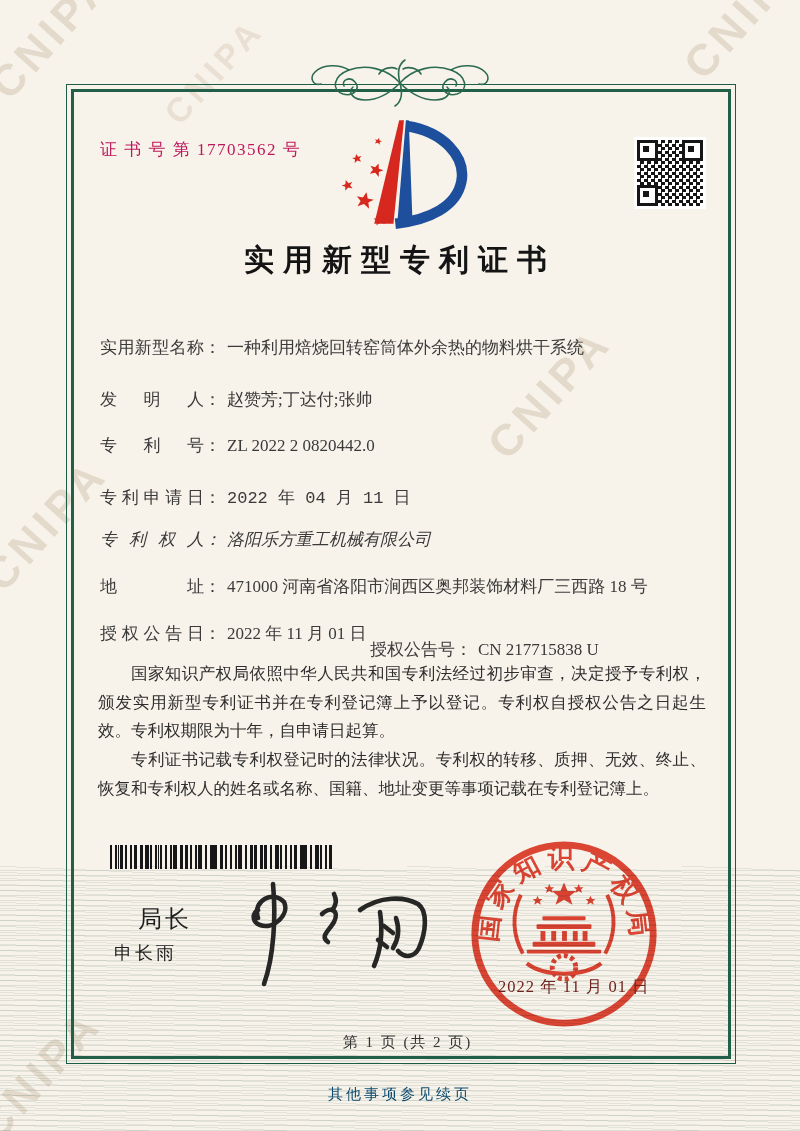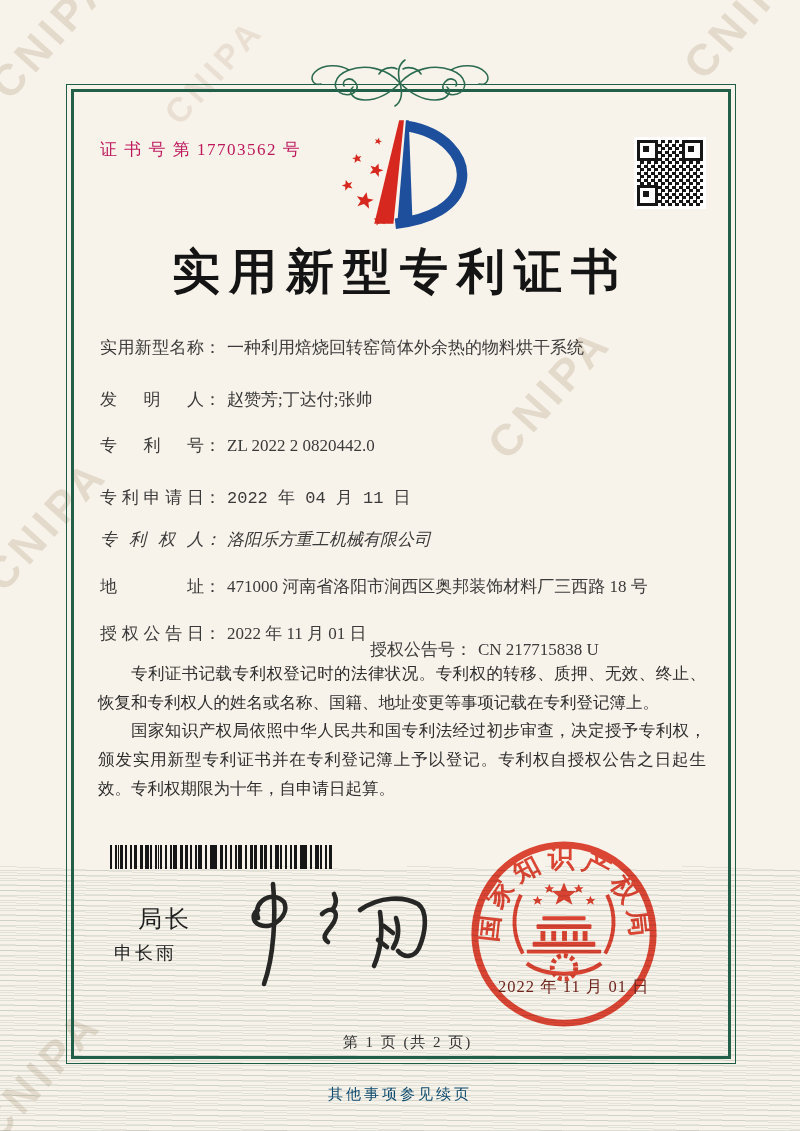--- a/index.html
+++ b/index.html
@@ -56,21 +56,21 @@
   .qr-noise{
     position:absolute;inset:3px;
     background:repeating-conic-gradient(#161616 0% 25%, #ffffff 0% 50%) 0 0/7px 7px;
   }
   .finder{position:absolute;width:15px;height:15px;border:3px solid #161616;background:#fff;}
   .finder::after{content:"";position:absolute;left:3px;top:3px;width:6px;height:6px;background:#161616;}
   .f1{left:3px;top:3px;} .f2{right:3px;top:3px;} .f3{left:3px;bottom:3px;}
 
   .title{
     position:absolute;left:0;right:0;top:240px;
-    text-align:center;font-size:48px;font-weight:700;
+    text-align:center;font-size:30px;font-weight:700;
     letter-spacing:9px;color:#141414;
   }
 
   .row{position:absolute;left:100px;right:70px;font-size:17px;color:#3a3a3a;white-space:nowrap;}
   .lab{
     display:inline-block;width:104px;
     text-align:justify;text-align-last:justify;
     vertical-align:bottom;
   }
   .val{margin-left:6px;}
@@ -190,22 +190,22 @@
     <span class="lab">地址</span><span>：</span><span class="val">471000  河南省洛阳市涧西区奥邦装饰材料厂三西路 18 号</span>
   </div>
   <div class="row r6">
     <span class="lab">授权公告日</span><span>：</span><span class="val">2022 年 11 月 01 日</span>
     <span class="pair2">
       <span>授权公告号</span><span>：</span><span class="val">CN 217715838 U</span>
     </span>
   </div>
 
   <div class="paras">
+    <p>国家知识产权局依照中华人民共和国专利法经过初步审查，决定授予专利权，颁发实用新型专利证书并在专利登记簿上予以登记。专利权自授权公告之日起生效。专利权期限为十年，自申请日起算。</p>
     <p>专利证书记载专利权登记时的法律状况。专利权的转移、质押、无效、终止、恢复和专利权人的姓名或名称、国籍、地址变更等事项记载在专利登记簿上。</p>
-    <p>国家知识产权局依照中华人民共和国专利法经过初步审查，决定授予专利权，颁发实用新型专利证书并在专利登记簿上予以登记。专利权自授权公告之日起生效。专利权期限为十年，自申请日起算。</p>
   </div>
 
   <div class="barcode"></div>
 
   <div class="director-title">局长</div>
   <div class="director-name">申长雨</div>
 
   <svg class="signature" viewBox="0 0 205 112">
     <g fill="none" stroke="#161616" stroke-width="4.6" stroke-linecap="round" stroke-linejoin="round" opacity="0.92">
       <path d="M30,40 C24,22 46,12 56,24 C62,36 46,52 32,47 C24,44 24,36 30,32"></path>

